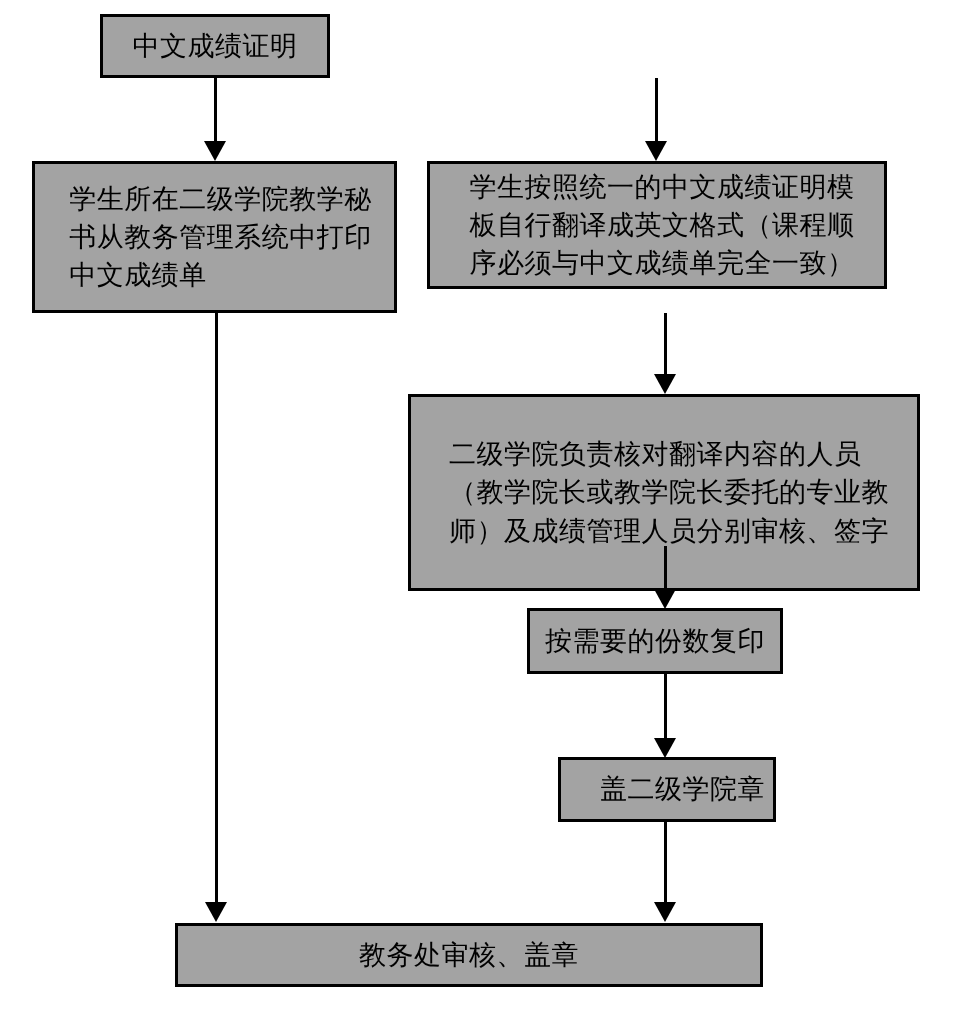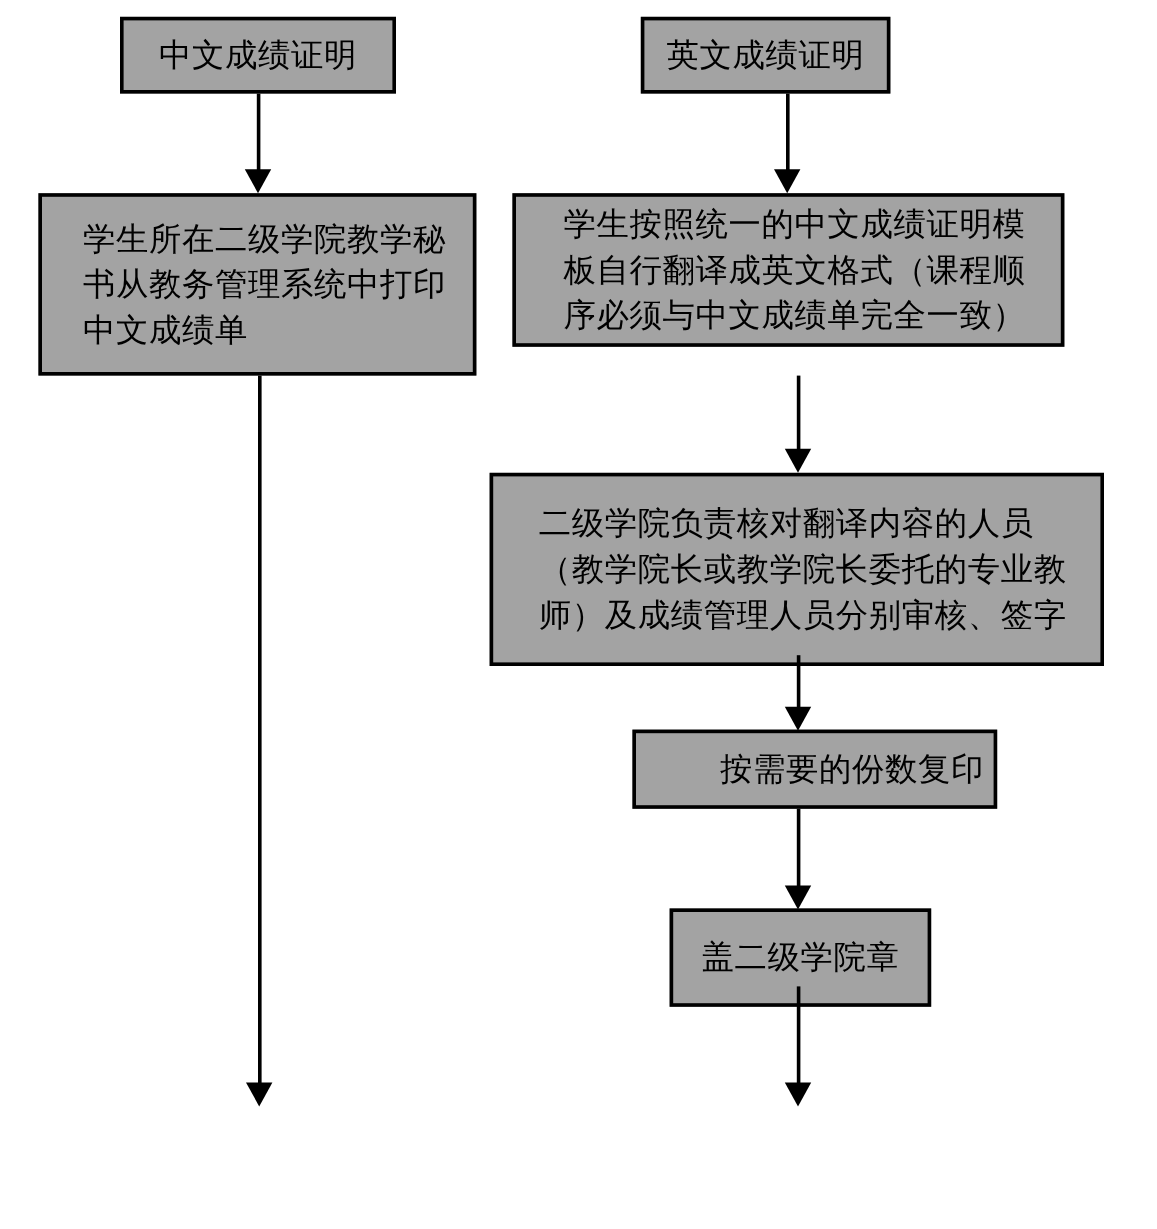--- a/index.html
+++ b/index.html
@@ -36,24 +36,24 @@
     white-space: pre-line;
     padding: 0 8px;
   }
   
   #node-cn-cert      { left: 100px; top: 14px;  width: 230px; height: 64px; }
   #node-cn-print     { left: 32px;  top: 161px; width: 365px; height: 152px; }
   #node-cn-print .label { text-align: left; padding-left: 22px; padding-right: 10px; }
   #node-en-cert      { left: 534px; top: 14px;  width: 208px; height: 64px; }
   #node-en-translate { left: 427px; top: 161px; width: 460px; height: 128px; }
   #node-en-translate .label { text-align: left; padding-left: 20px; padding-right: 10px; }
-  #node-review-sign  { left: 408px; top: 394px; width: 512px; height: 161px; }
+  #node-review-sign  { left: 408px; top: 394px; width: 512px; height: 197px; }
   #node-review-sign .label { text-align: left; padding-left: 18px; padding-right: 8px; }
-  #node-copies       { left: 527px; top: 608px; width: 304px; height: 66px; justify-content: flex-end; }
-  #node-college-seal { left: 558px; top: 757px; width: 218px; height: 82px; }
+  #node-copies       { left: 527px; top: 608px; width: 256px; height: 66px; }
+  #node-college-seal { left: 558px; top: 757px; width: 218px; height: 65px; justify-content: flex-end; }
   #node-office-seal  { left: 175px; top: 923px; width: 588px; height: 64px; }
 
   
   .connector {
     position: absolute;
     pointer-events: none;
   }
   .conn-line {
     position: absolute;
     background: #000000;
@@ -91,23 +91,20 @@
 </style>
 </head>
 <body>
 
 <div id="canvas">
 
   <div class="node" id="node-cn-cert">
     <span class="label">中文成绩证明</span>
   </div>
 
-  <div class="node" id="node-en-cert">
-    <span class="label">英文成绩证明</span>
-  </div>
 
   <div class="node" id="node-cn-print">
     <span class="label">学生所在二级学院教学秘
 书从教务管理系统中打印
 中文成绩单</span>
   </div>
 
   <div class="node" id="node-en-translate">
     <span class="label">学生按照统一的中文成绩证明模
 板自行翻译成英文格式（课程顺
@@ -121,20 +118,23 @@
   </div>
 
   <div class="node" id="node-copies">
     <span class="label">按需要的份数复印</span>
   </div>
 
   <div class="node" id="node-college-seal">
     <span class="label">盖二级学院章</span>
   </div>
 
+  <div class="node" id="node-office-seal">
+    <span class="label">教务处审核、盖章</span>
+  </div>
 
   <div class="connector" id="arrow-cn-cert-to-print">
     <div class="conn-line"></div>
     <div class="arrow-head"></div>
   </div>
 
   <div class="connector" id="arrow-en-cert-to-translate">
     <div class="conn-line"></div>
     <div class="arrow-head"></div>
   </div>

